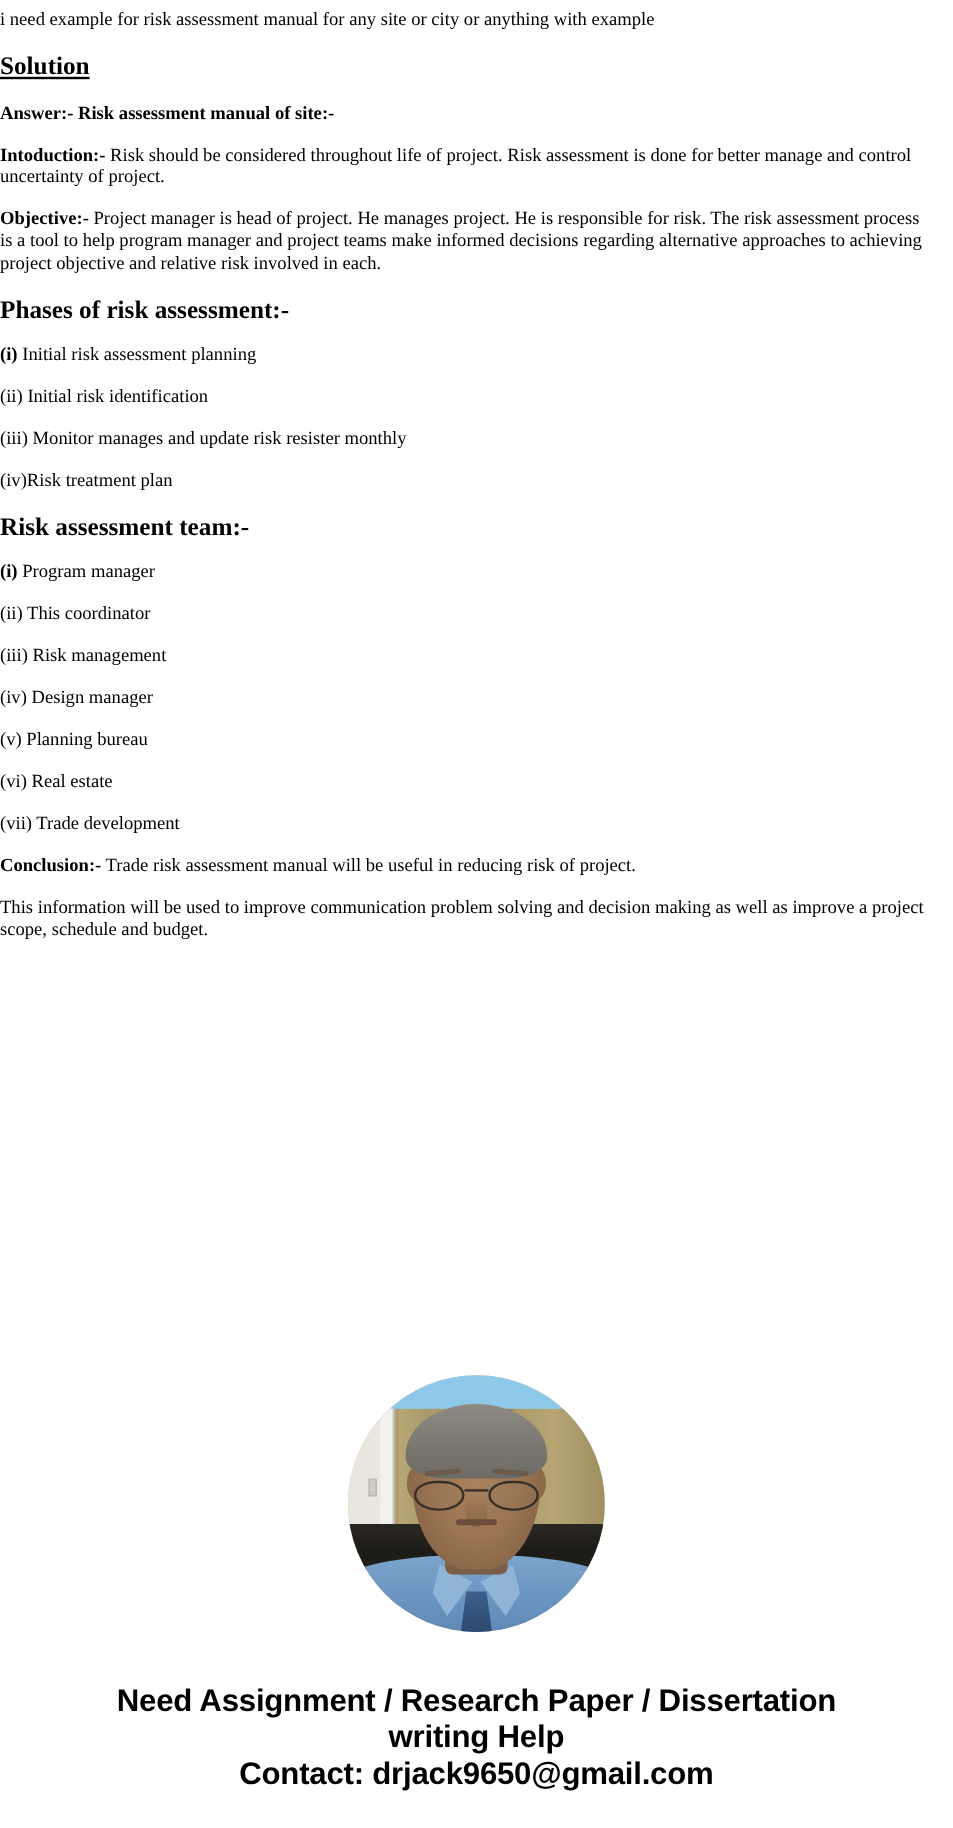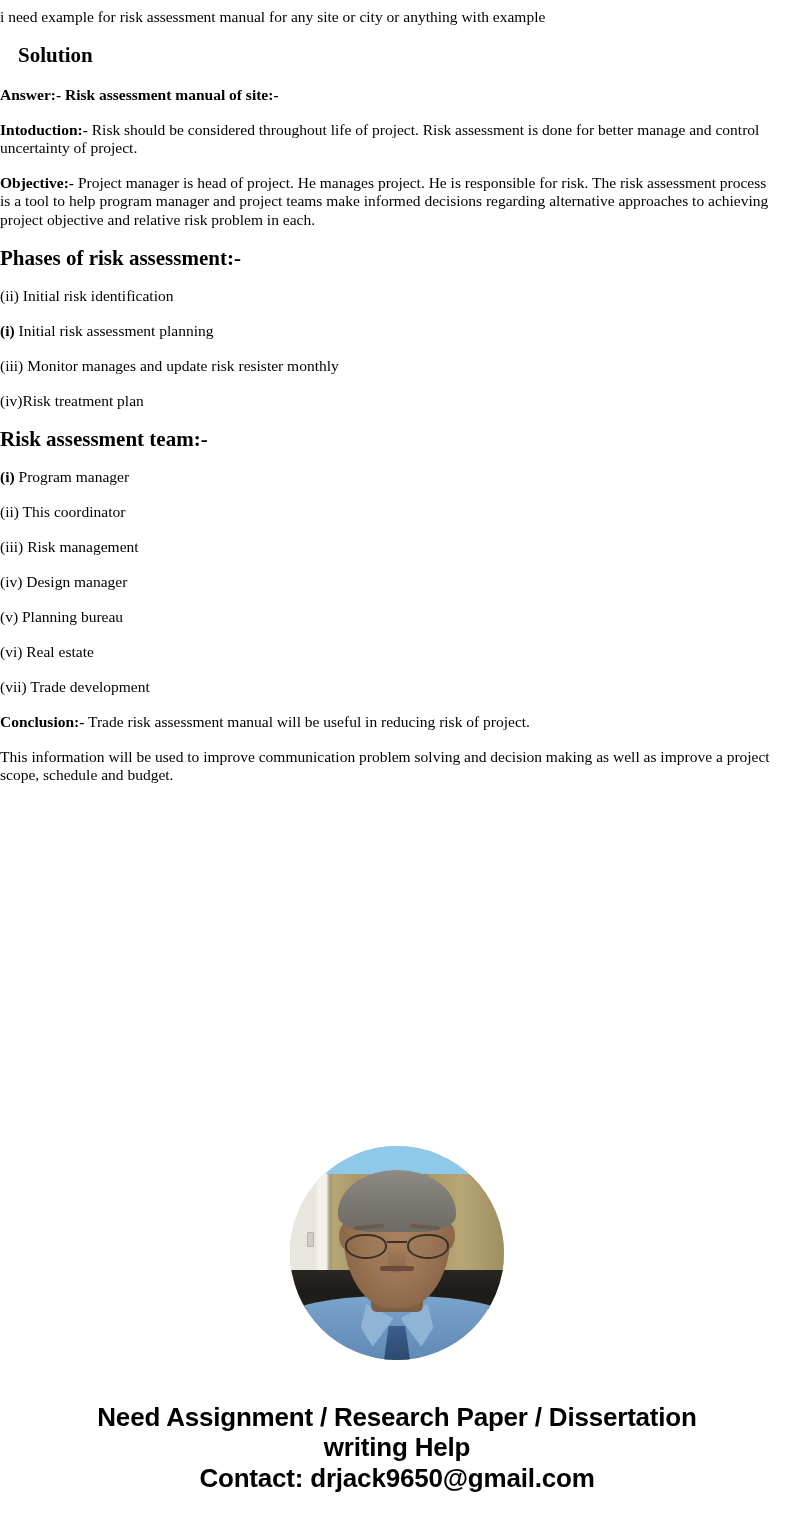--- a/index.html
+++ b/index.html
@@ -39,21 +39,22 @@
   p.question {
     font-size: 15.5px;
     line-height: 1.19;
     margin: 0 0 10px 0;
   }
 
   h3.solution-heading {
     font-size: 21px;
     font-weight: bold;
     line-height: 1.2;
-    margin: 17px 0 17px 18px;
+    margin: 17px 0 17px 0;
+    text-decoration: underline;
   }
 
   .bold {
     font-weight: bold;
   }
 
   p.list-item {
     font-size: 15.5px;
     line-height: 1.19;
     margin: 0 0 16.5px 0;
@@ -247,26 +248,26 @@
   <div class="content">
 
     <p class="question">i need example for risk assessment manual for any site or city or anything with example</p>
 
     <h3 class="solution-heading">Solution</h3>
 
     <p class="body-text bold">Answer:- Risk assessment manual of site:-</p>
 
     <p class="body-text"><span class="bold">Intoduction:-</span><span> Risk should be considered throughout life of project. Risk assessment is done for better manage and control uncertainty of project.</span></p>
 
-    <p class="body-text"><span class="bold">Objective:-</span><span> Project manager is head of project. He manages project. He is responsible for risk. The risk assessment process is a tool to help program manager and project teams make informed decisions regarding alternative approaches to achieving project objective and relative risk problem in each.</span></p>
+    <p class="body-text"><span class="bold">Objective:-</span><span> Project manager is head of project. He manages project. He is responsible for risk. The risk assessment process is a tool to help program manager and project teams make informed decisions regarding alternative approaches to achieving project objective and relative risk involved in each.</span></p>
 
     <p class="section-heading">Phases of risk assessment:-</p>
 
+    <p class="list-item"><span class="bold">(i)</span><span> Initial risk assessment planning</span></p>
     <p class="list-item"><span>(ii)</span><span> Initial risk identification</span></p>
-    <p class="list-item"><span class="bold">(i)</span><span> Initial risk assessment planning</span></p>
     <p class="list-item"><span>(iii)</span><span> Monitor manages and update risk resister monthly</span></p>
     <p class="list-item"><span>(iv)</span><span>Risk treatment plan</span></p>
 
     <p class="section-heading">Risk assessment team:-</p>
 
     <p class="list-item"><span class="bold">(i)</span><span> Program manager</span></p>
     <p class="list-item"><span>(ii)</span><span> This coordinator</span></p>
     <p class="list-item"><span>(iii)</span><span> Risk management</span></p>
     <p class="list-item"><span>(iv)</span><span> Design manager</span></p>
     <p class="list-item"><span>(v)</span><span> Planning bureau</span></p>

